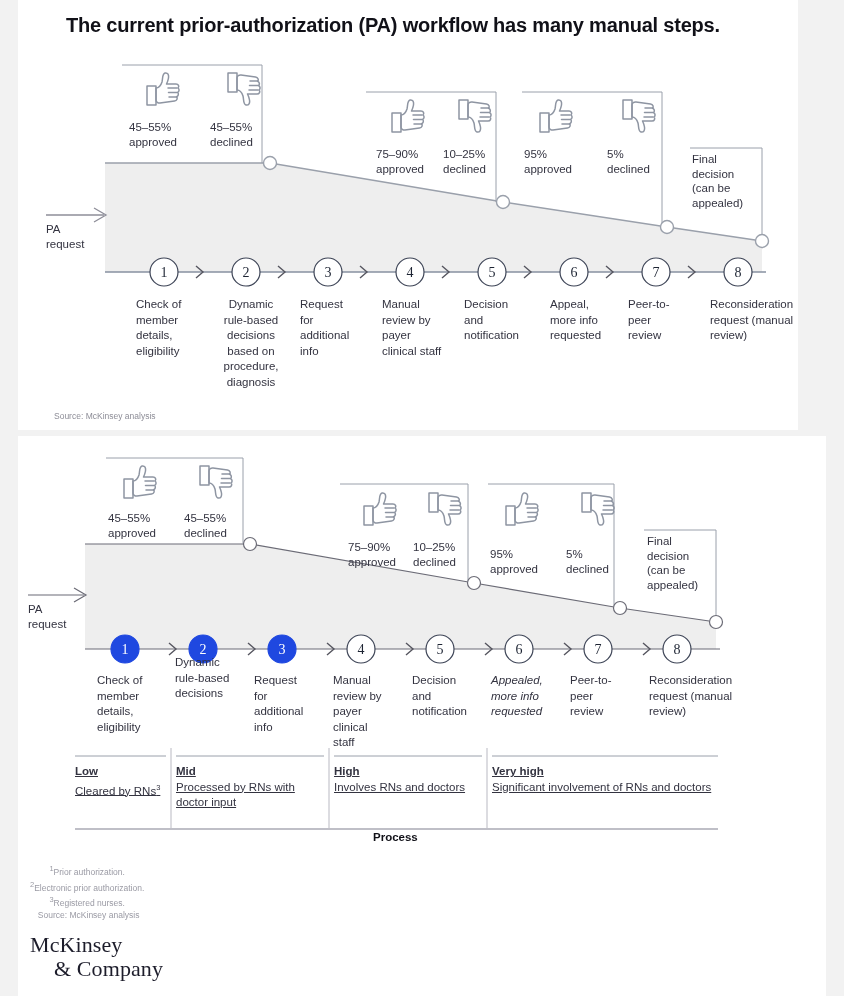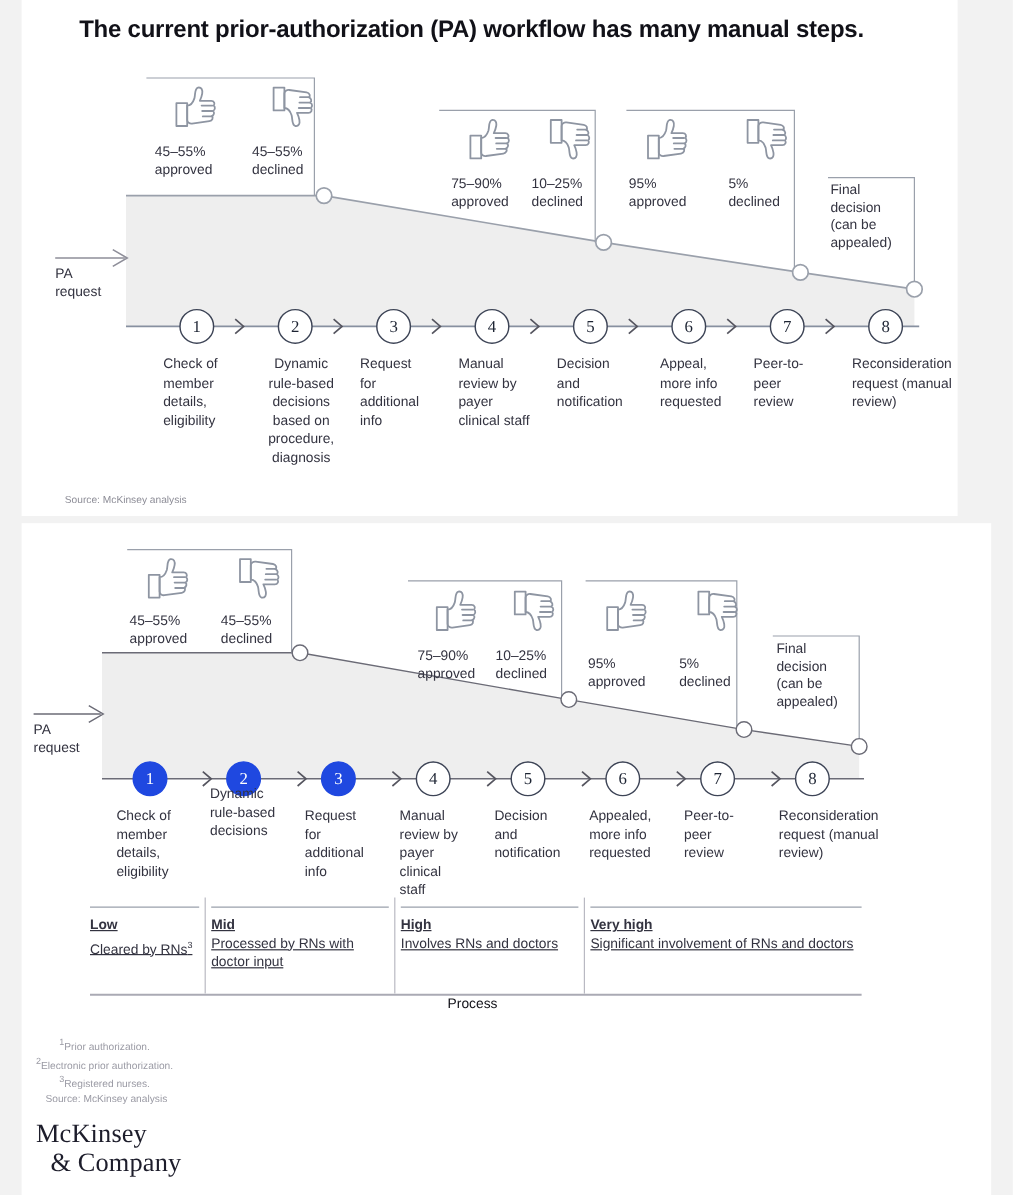--- a/index.html
+++ b/index.html
@@ -35,29 +35,29 @@
   .stepdesc{position:absolute;font-size:11.5px;line-height:15.5px;color:#333340;}
   .note{position:absolute;font-size:11.5px;line-height:15.5px;color:#333340;text-decoration:underline;}
   .note b{font-weight:bold;}
   .source{
     position:absolute;font-size:8.5px;line-height:11.5px;color:#8d8d97;
   }
   .footnotes{
     position:absolute;font-size:8.5px;line-height:11.8px;color:#9a9aa4;
   }
   .process-label{
-    position:absolute;font-size:11.5px;font-weight:normal;color:#111118;
+    position:absolute;font-size:11.5px;font-weight:bold;color:#111118;
   }
   #mck-logo{
     position:absolute;left:30px;top:933px;
     font-family:"Liberation Serif", serif;
     font-size:22px;line-height:24px;color:#1d1d2b;
     letter-spacing:0.1px;
   }
-  #mck-logo .l2{display:block;margin-left:12px;}
+  #mck-logo .l2{display:block;margin-left:24px;}
 
   .sup{font-size:7.5px;vertical-align:super;}
 </style>
 </head>
 <body>
 
 <div class="page">
 
   <div class="panel" id="panel-top">
 
@@ -352,21 +352,21 @@
     <div class="pct" style="left:548px;top:126px;">declined</div>
 
     <div class="lbl" style="left:629px;top:98px;width:64px;">Final decision (can be appealed)</div>
 
     <div id="bottom-step-labels">
         <div class="stepdesc" style="left: 79px; top: 237px; width: 60px;">Check of member details, eligibility</div>
         <div class="stepdesc" style="left: 157px; top: 219px; width: 62px;">Dynamic rule-based decisions</div>
         <div class="stepdesc" style="left: 236px; top: 237px; width: 56px;">Request for additional info</div>
         <div class="stepdesc" style="left: 315px; top: 237px; width: 58px;">Manual review by payer clinical staff</div>
         <div class="stepdesc" style="left: 394px; top: 237px; width: 64px;">Decision and notification</div>
-        <div class="stepdesc" style="left: 473px; top: 237px; width: 62px;">Appealed, more info requested</div>
+        <div class="stepdesc" style="left: 473px; top: 237px; width: 62px; font-style: italic;">Appealed, more info requested</div>
         <div class="stepdesc" style="left: 552px; top: 237px; width: 50px;">Peer-to-peer review</div>
         <div class="stepdesc" style="left: 631px; top: 237px; width: 94px;">Reconsideration request (manual review)</div>
       </div>
     <div id="effort-band-labels">
         <div class="note" style="left: 57px; top: 328px; width: 150px;"><b>Low</b><br><span>Cleared by RNs</span><span class="sup">3</span></div>
         <div class="note" style="left: 158px; top: 328px; width: 152px;"><b>Mid</b><br><span>Processed by RNs with doctor input</span></div>
         <div class="note" style="left: 316px; top: 328px; width: 152px;"><b>High</b><br><span>Involves RNs and doctors</span></div>
         <div class="note" style="left: 474px; top: 328px; width: 222px;"><b>Very high</b><br><span>Significant involvement of RNs and doctors</span></div>
       </div>
 

